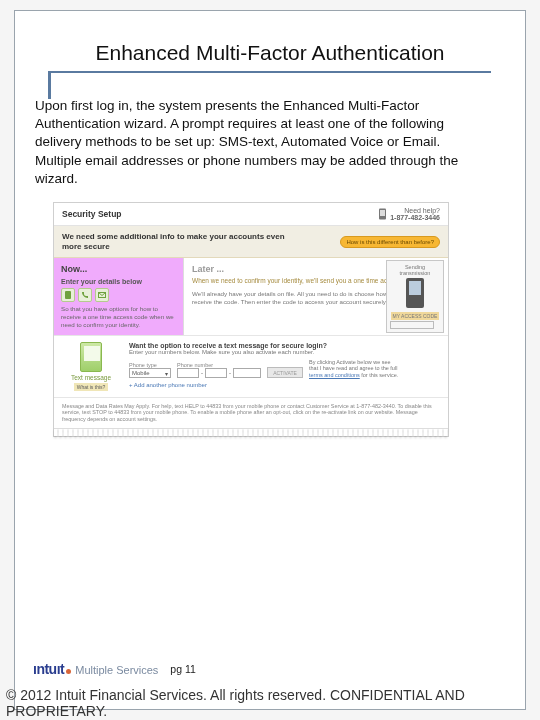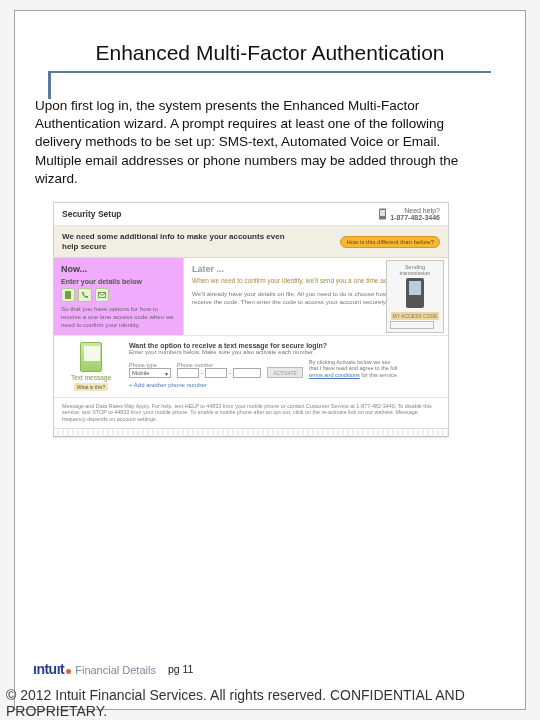--- a/index.html
+++ b/index.html
@@ -186,21 +186,21 @@
             </svg>
         </span>
         <div>
           <div>Need help?</div>
           <div style="font-weight:bold;">1-877-482-3446</div>
         </div>
       </div>
     </div>
 
     <div class="banner">
-      <div class="banner-text">We need some additional info to make your accounts even help secure</div>
+      <div class="banner-text">We need some additional info to make your accounts even more secure</div>
       <div class="banner-btn">How is this different than before?</div>
     </div>
 
     <div class="cols">
       <div class="col-now">
         <h4>Now...</h4>
         <div class="sub">Enter your details below</div>
         <div class="icons-row">
           <div class="mini-icon">
               <svg width="8" height="8">
@@ -274,20 +274,20 @@
 
     <div class="footnote">Message and Data Rates May Apply. For help, text HELP to 44833 from your mobile phone or contact Customer Service at 1-877-482-3440. To disable this service, text STOP to 44833 from your mobile phone. To enable a mobile phone after an opt-out, click on the re-activate link on our website. Message frequency depends on account settings.</div>
     <div class="torn"></div>
   </div>
 
 
   <div class="footer">
     <div class="logo">
       <span class="logo-main">ıntuıt</span>
         <span class="logo-dot"></span>
-      <span class="logo-sub">Financial Details</span>
+      <span class="logo-sub">Multiple Services</span>
     </div>
     <div class="footer-pg">pg 11</div>
   </div>
 
 </div>
 
 <div class="copyright">© 2012 Intuit Financial Services. All rights reserved. CONFIDENTIAL AND PROPRIETARY.</div>
 
 </body></html>

